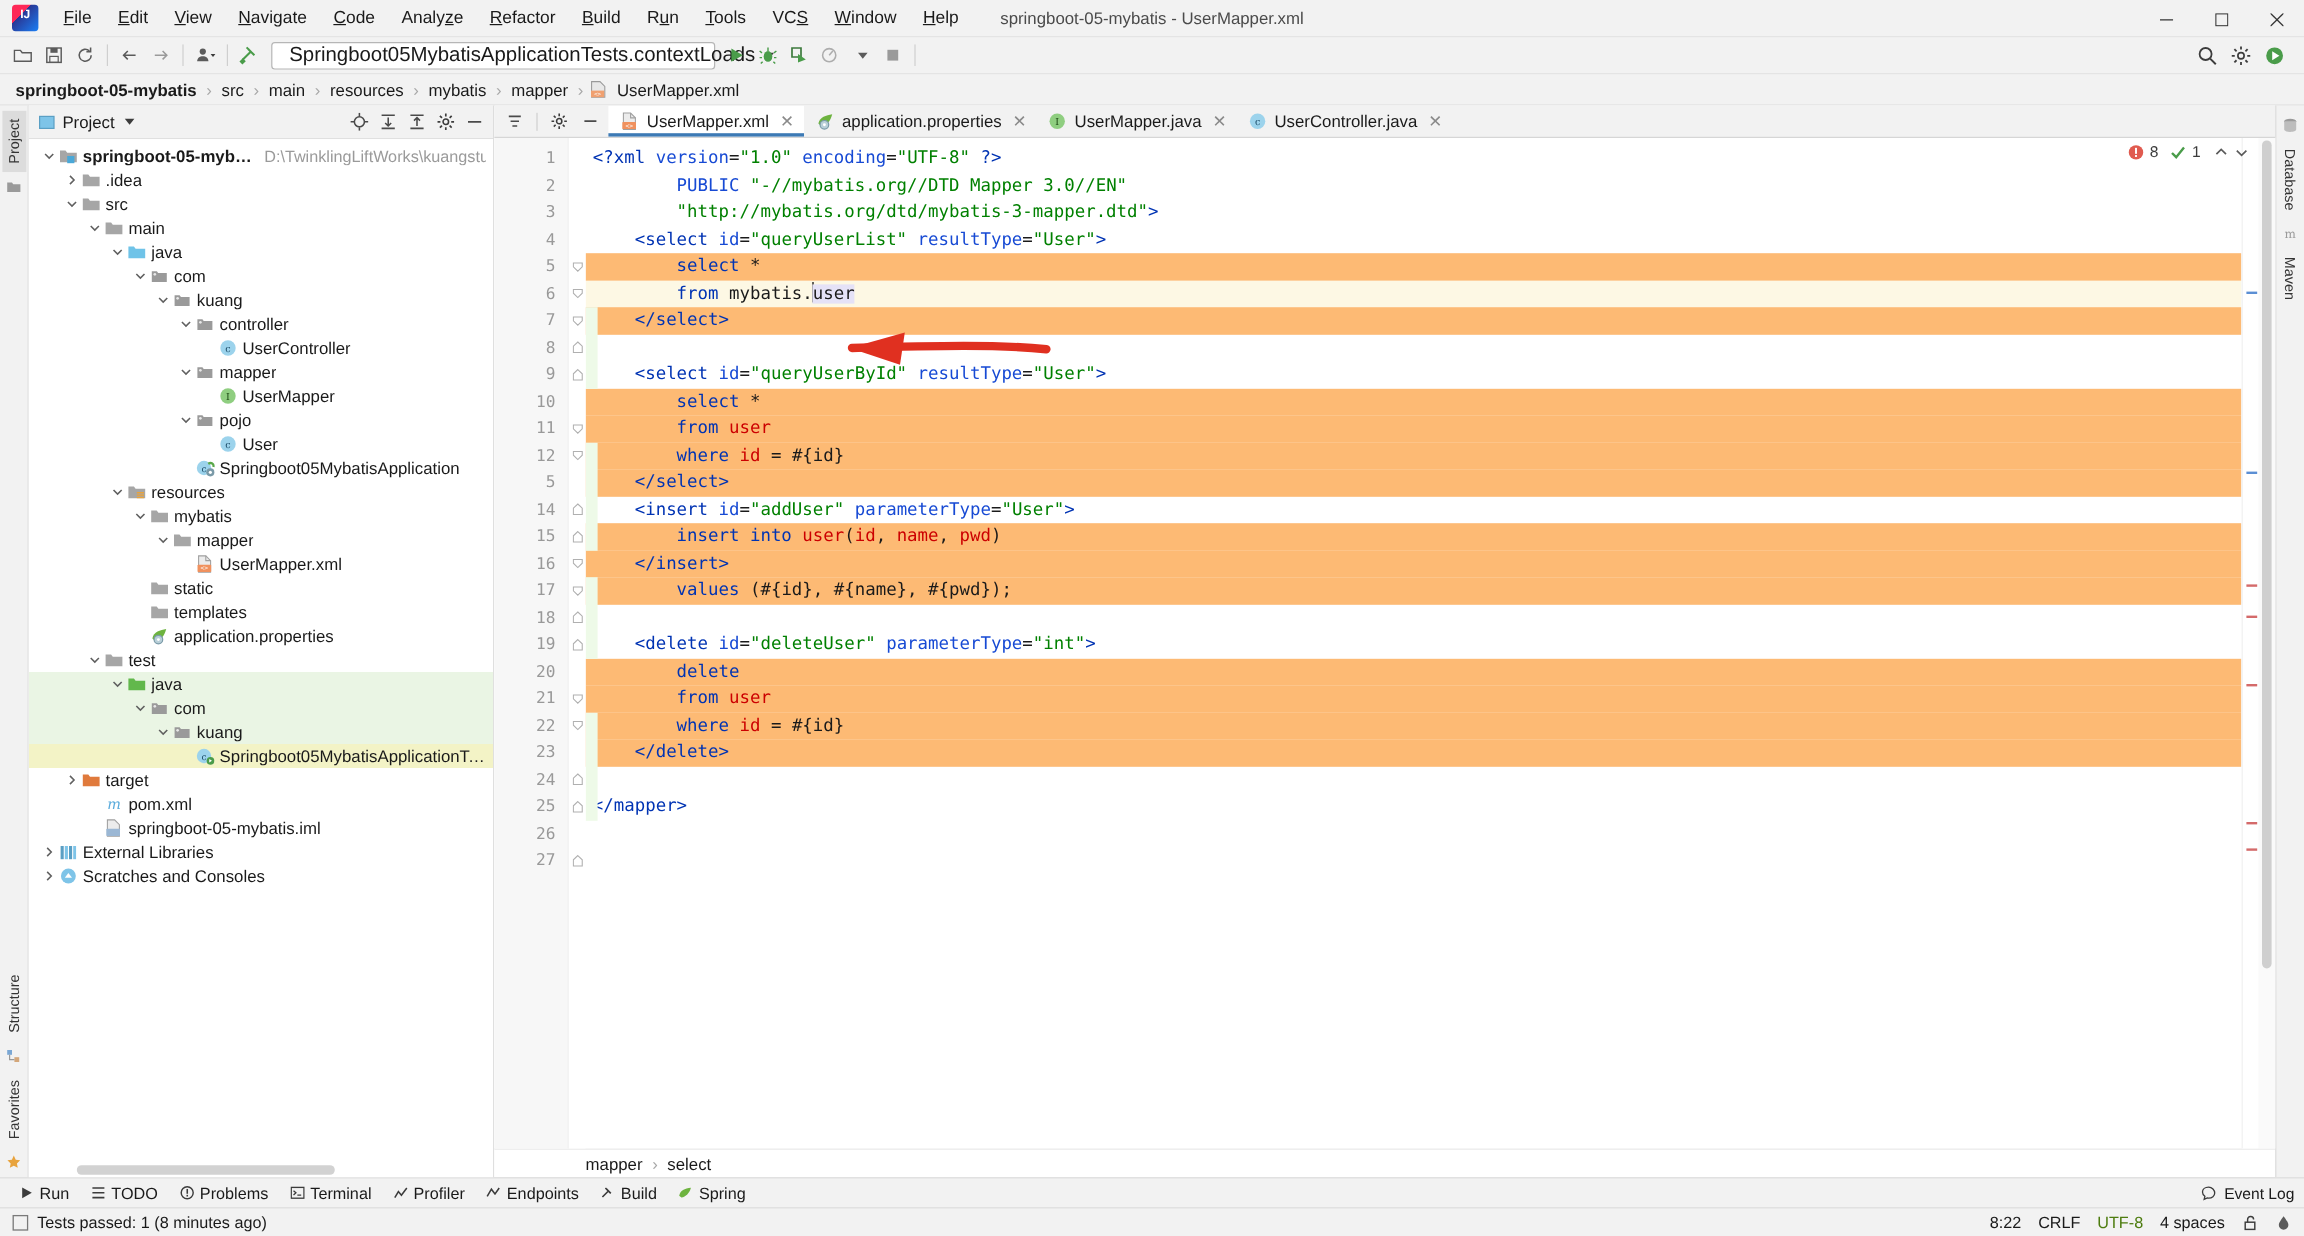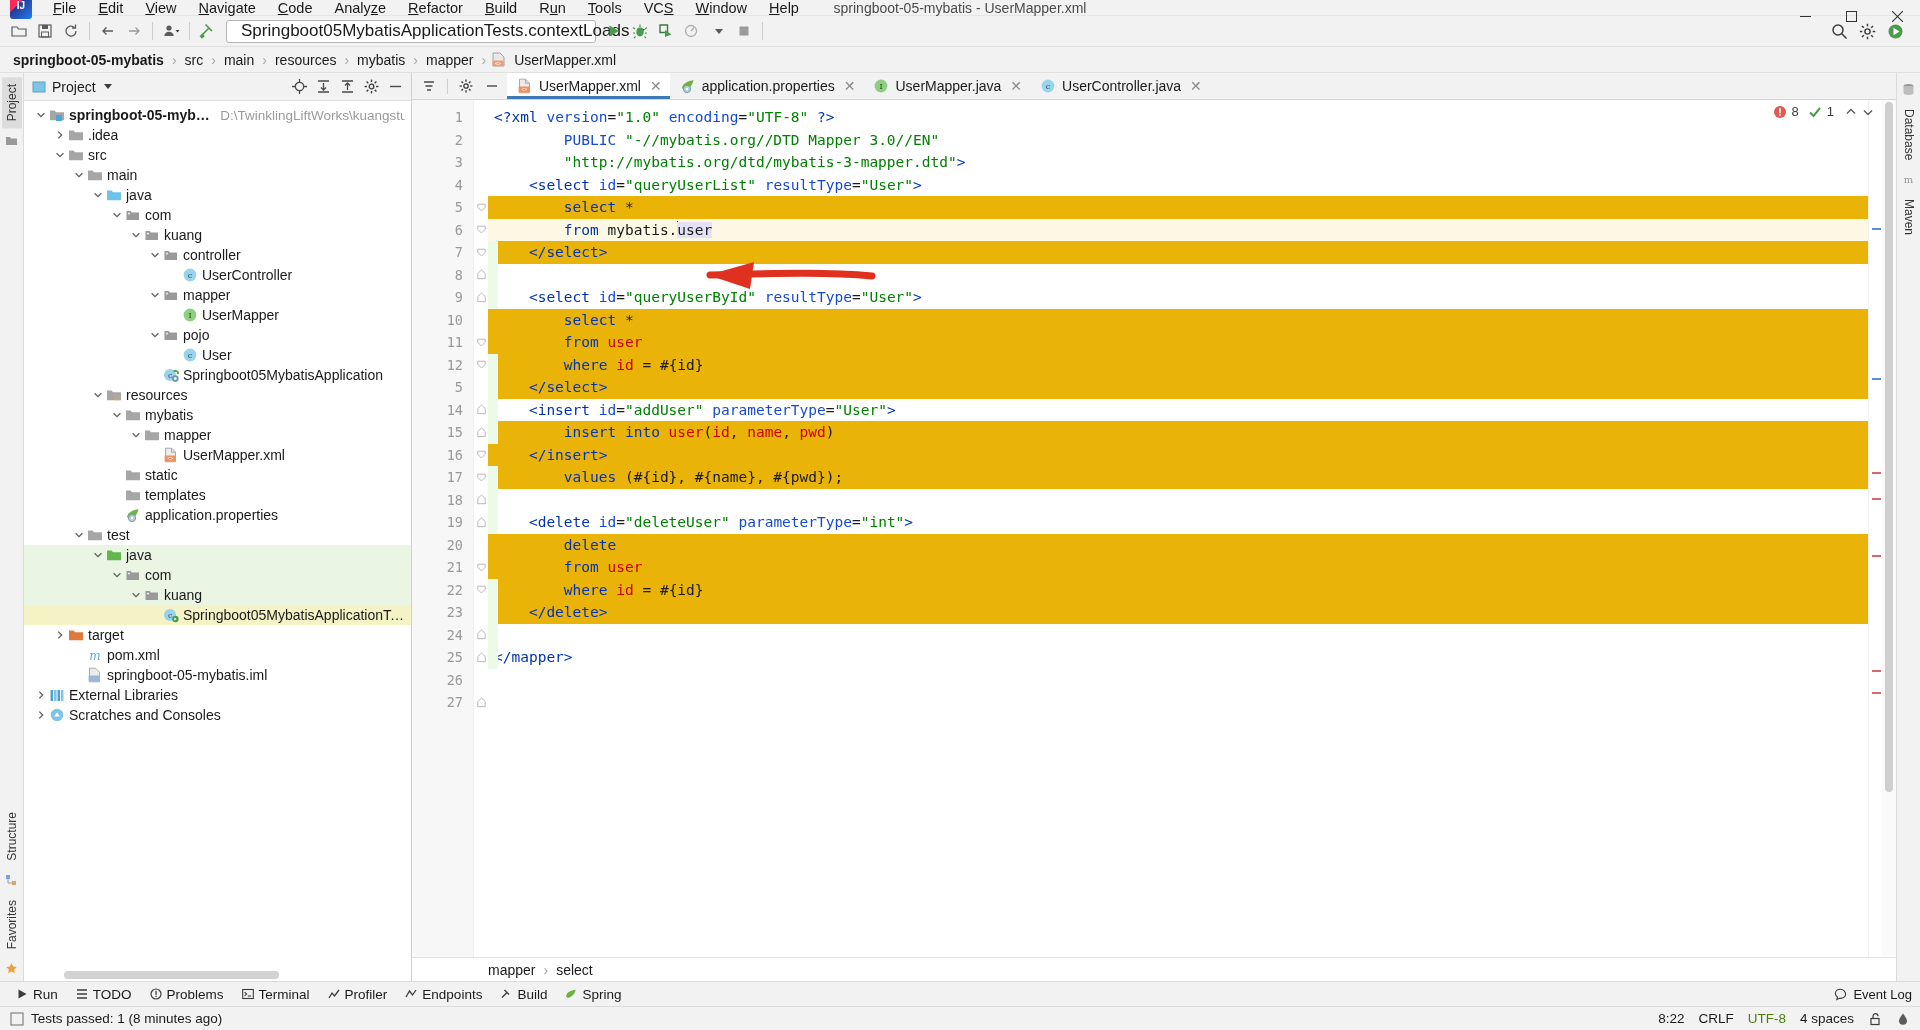--- a/index.html
+++ b/index.html
@@ -8,21 +8,21 @@
     font-family: "Liberation Sans", sans-serif;
     font-size: 13px;
     background: #f2f2f2;
     color: #1a1a1a;
     overflow: hidden;
   }
   #app { position: relative; width: 1920px; height: 1030px; display: flex; flex-direction: column; }
 
   
   .titlebar {
-    height: 16px; display: flex; align-items: center;
+    height: 31px; display: flex; align-items: center;
     background: #f2f2f2; border-bottom: 1px solid #e4e4e4;
     position: relative; flex: none;
   }
   .logo {
     width: 22px; height: 22px; margin: 0 10px 0 10px; flex: none;
     background: linear-gradient(135deg,#fe2857 0%,#fe2857 35%,#293896 36%,#1b7ff5 100%);
     border-radius: 3px; position: relative;
   }
   .logo::after {
     content: "IJ"; position: absolute; left: 0; right: 0; top: 3px;
@@ -159,21 +159,21 @@
     height: 22.5px; display: flex; align-items: center; justify-content: center; cursor: default;
   }
   .code {
     flex: 1; padding-top: 6px; position: relative; overflow: hidden;
     font-family: "DejaVu Sans Mono", monospace; font-size: 14.5px;
   }
   .cline {
     height: 22.5px; line-height: 22.5px; white-space: pre; padding-left: 6px;
     position: relative;
   }
-  .cline.hl { background: #eab308; }
+  .cline.hl { background: #fdba74; }
   .cline.cursorline { background: #fdf8e4; }
   .k  { color: #0033b3; }         
   .at { color: #174ad4; }         
   .s  { color: #008000; }         
   .sqlkw { color: #0033b3; }
   .tbl { color: #cc0000; }
   .txt { color: #1a1a1a; }
   .punc{ color: #1a1a1a; }
   .wavy { text-decoration: underline wavy #9aa87e; text-decoration-skip-ink: none; }
   .selword { background: #e5e2f7; }

